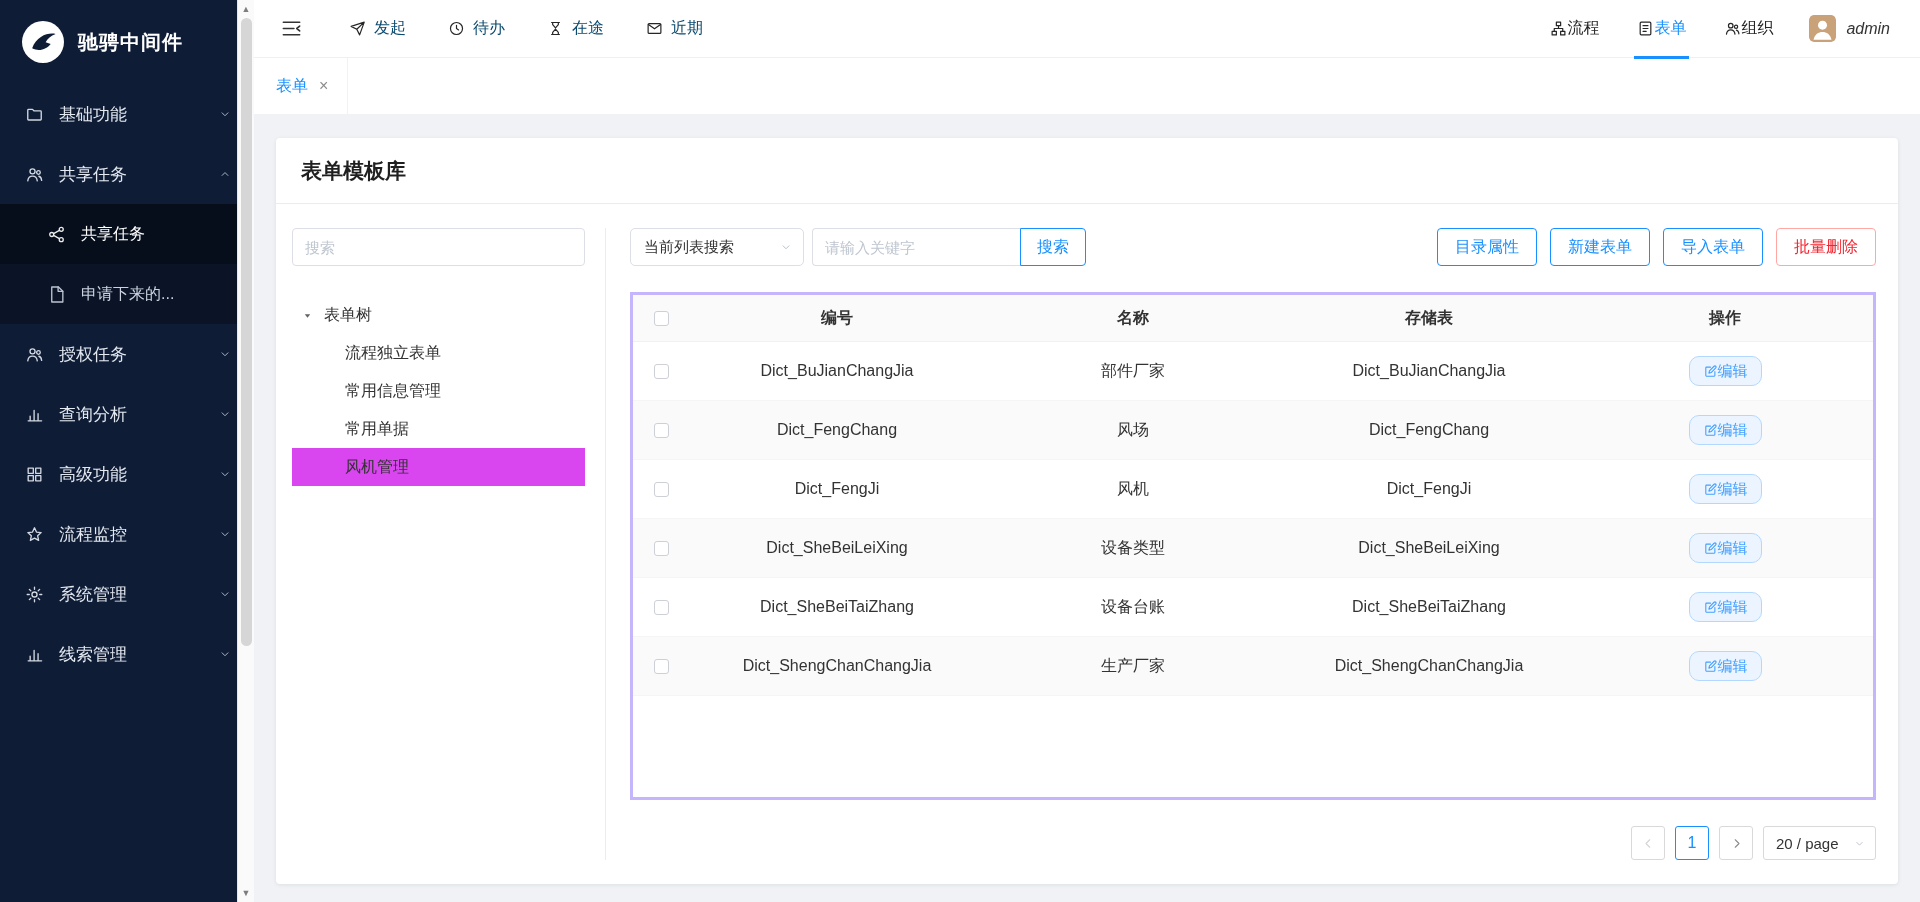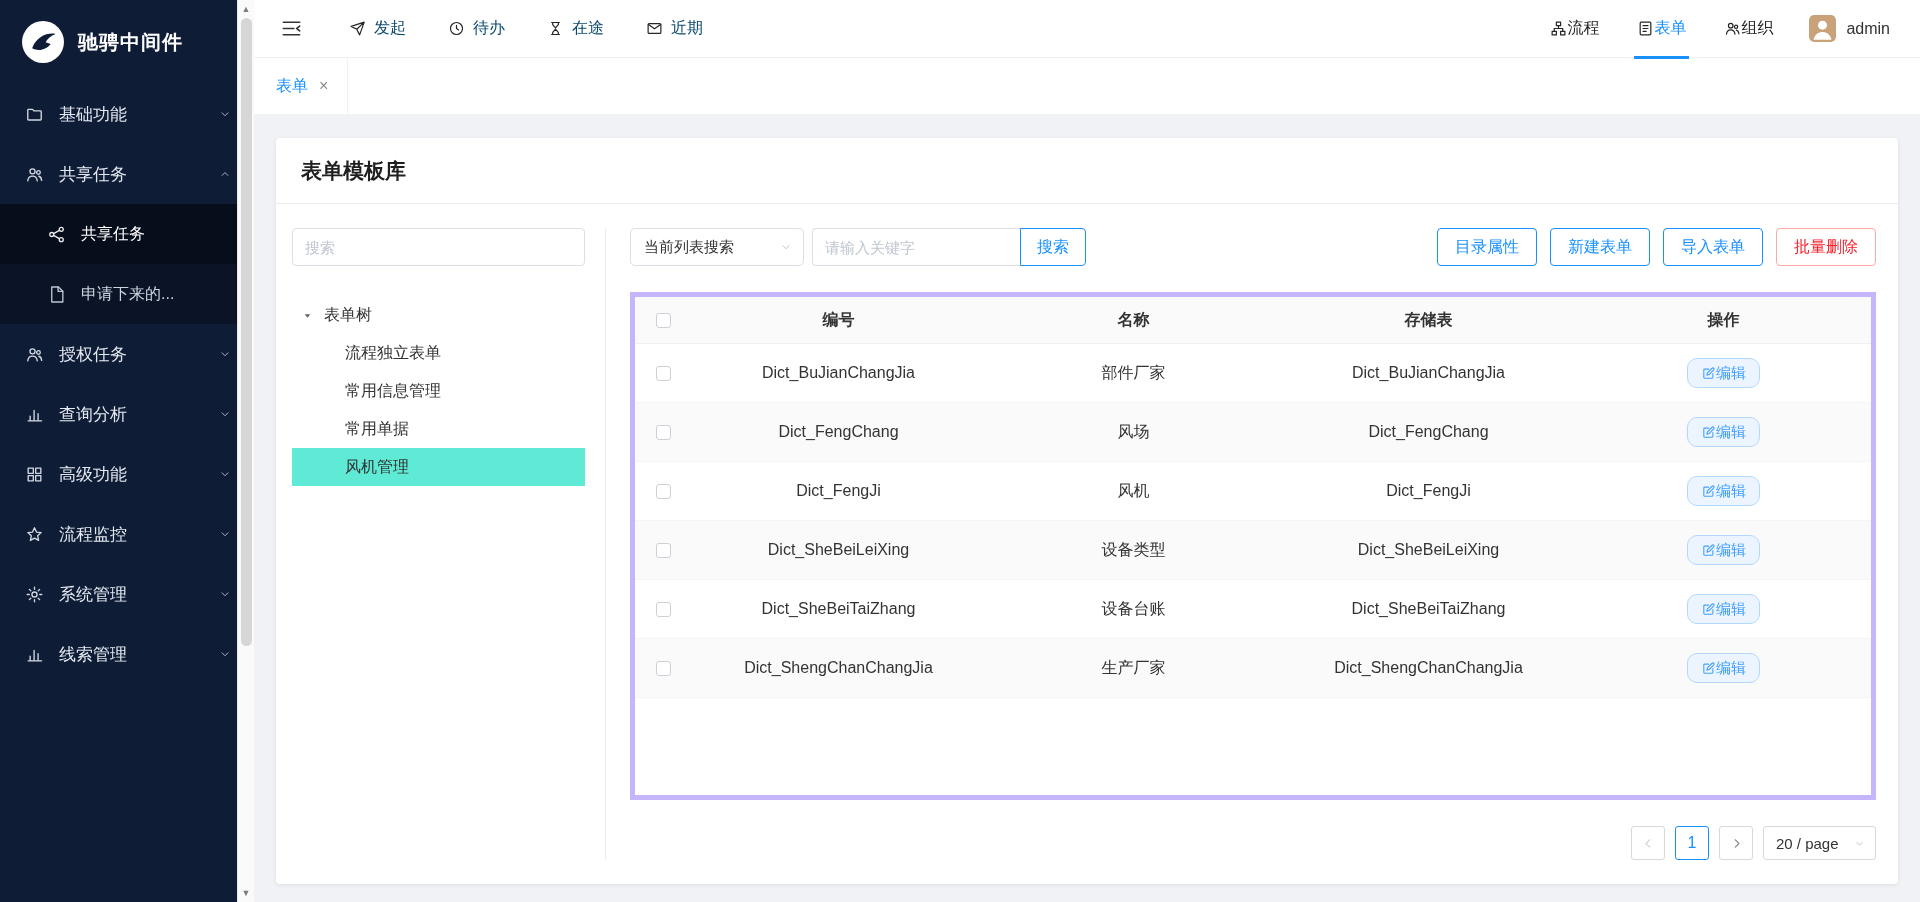--- a/index.html
+++ b/index.html
@@ -36,21 +36,21 @@
   .collapse svg { width:100%; height:100%; }
   .top-nav { display:flex; gap:42px; }
   .top-item { display:flex; align-items:center; gap:8px; font-size:16px; color:#0c4a6e; cursor:pointer; white-space:nowrap; }
   .ti-icon { width:17px; height:17px; color:#262626; flex:none; }
   .ti-icon svg { width:100%; height:100%; }
   .flex-spacer { flex:1; }
   .module-nav { display:flex; gap:38px; margin-right:36px; height:58px; }
   .module-item { display:flex; align-items:center; font-size:16px; color:#262626; cursor:pointer; position:relative; height:100%; white-space:nowrap; }
   .module-item.active { color:var(--accent,#1890ff); }
   .module-item.active::after { content:""; position:absolute; left:-3px; right:-3px; bottom:-1px; height:3px; background:var(--accent,#1890ff); }
-  .user { display:flex; align-items:center; gap:10px; font-size:16px; cursor:pointer; }
+  .user { display:flex; align-items:center; gap:10px; font-size:16px; cursor:pointer;font-style:italic; }
   .avatar { width:27px; height:27px; border-radius:5px; overflow:hidden; flex:none; }
   .avatar svg { width:100%; height:100%; }
 
   .tabbar { height:56px; flex:none; background:#fff; display:flex; align-items:stretch; padding-left:3px; }
   .tab { display:flex; align-items:center; gap:11px; padding:0 19px; font-size:16px; color:var(--accent,#1890ff); background:#fff; border-right:1px solid #f2f2f2; cursor:pointer; }
   .tab-close { color:#8c8c8c; font-size:16px; line-height:1; cursor:pointer; }
 
   
   .content { flex:1; min-height:0; padding:24px 22px 18px; }
   .card { height:100%; background:#fff; border-radius:4px; box-shadow:0 1px 4px rgba(0,21,41,.08); display:flex; flex-direction:column; }
@@ -58,37 +58,37 @@
   .card-body { flex:1; min-height:0; display:flex; padding:24px 0; }
 
   .tree-panel { width:330px; flex:none; padding:0 20px 0 16px; border-right:1px solid #ececec; }
   .tree-search { width:100%; height:38px; border:1px solid #dcdfe6; border-radius:4px; padding:0 12px; font-size:15px; color:#333; outline:none; background:#fff; font-family:inherit; }
   .tree-search::placeholder { color:#bfc6d0; }
   .tree { margin-top:30px; font-size:16px; }
   .tree-root { display:flex; align-items:center; gap:10px; height:38px; padding-left:9px; cursor:pointer; color:#333; }
   .caret { width:13px; height:13px; color:#606266; flex:none; }
   .caret svg { width:100%; height:100%; }
   .tree-node { height:38px; display:flex; align-items:center; padding-left:53px; cursor:pointer; color:#333; }
-  .tree-node.selected { background:#5eead4; }
+  .tree-node.selected { background:#d946ef; }
 
   .table-panel { flex:1; min-width:0; display:flex; flex-direction:column; padding:0 22px 0 24px; }
   .toolbar { flex:none; display:flex; align-items:center; margin-bottom:26px; }
   .select { width:174px; height:38px; border:1px solid #dcdfe6; border-radius:5px; display:flex; align-items:center; justify-content:space-between; padding:0 10px 0 13px; font-size:15px; color:#333; cursor:pointer; background:#fff; margin-right:8px; }
   .sel-caret { width:14px; height:14px; color:#b9bfc9; flex:none; }
   .sel-caret svg { width:100%; height:100%; }
   .input-group { display:flex; }
   .kw-input { width:208px; height:38px; border:1px solid #dcdfe6; border-right:none; border-radius:4px 0 0 4px; padding:0 12px; font-size:15px; outline:none; font-family:inherit; }
   .kw-input::placeholder { color:#bfc6d0; }
   .search-btn { width:66px; height:38px; border:1px solid var(--accent,#1890ff); background:#fff; color:var(--accent,#1890ff); font-size:16px; border-radius:0 4px 4px 0; cursor:pointer; font-family:inherit; }
   .actions { margin-left:auto; display:flex; gap:13px; }
   .act-btn { height:38px; padding:0 17px; border-radius:4px; background:#fff; font-size:16px; cursor:pointer; font-family:inherit; white-space:nowrap; }
   .act-btn.primary { border:1px solid var(--accent,#1890ff); color:var(--accent,#1890ff); }
   .act-btn.danger { border:1px solid #ffa8a3; color:var(--danger,#f5222d); }
 
-  .table { flex:none; height:508px; border:5px solid #c4b5fd; overflow:hidden; }
+  .table { flex:none; height:508px; border:3px solid #c4b5fd; overflow:hidden; }
   .thead { display:flex; height:47px; background:#fafafa; border-bottom:1px solid #f0f0f0; font-weight:600; font-size:16px; color:#333; }
   .trow { display:flex; height:59px; border-bottom:1px solid #f5f5f5; font-size:16px; color:#333; background:#fff; }
   .trow.alt { background:#fafafa; }
   .td { display:flex; align-items:center; justify-content:center; min-width:0; }
   .td-check { width:56px; flex:none; }
   .td-id,.td-name,.td-store,.td-op { flex:1; }
   .checkbox { width:15px; height:15px; border:1px solid #cdd0d6; border-radius:3px; background:#fff; cursor:pointer; flex:none; }
   .edit-btn { display:inline-flex; align-items:center; height:30px; padding:0 13px; background:var(--edit-bg,#ecf5ff); border:1px solid var(--edit-border,#b3d8ff); color:var(--edit-text,#409eff); border-radius:10px; font-size:15px; cursor:pointer; font-family:inherit; }
   .ei { width:15px; height:15px; flex:none; }
   .ei svg { width:100%; height:100%; }

